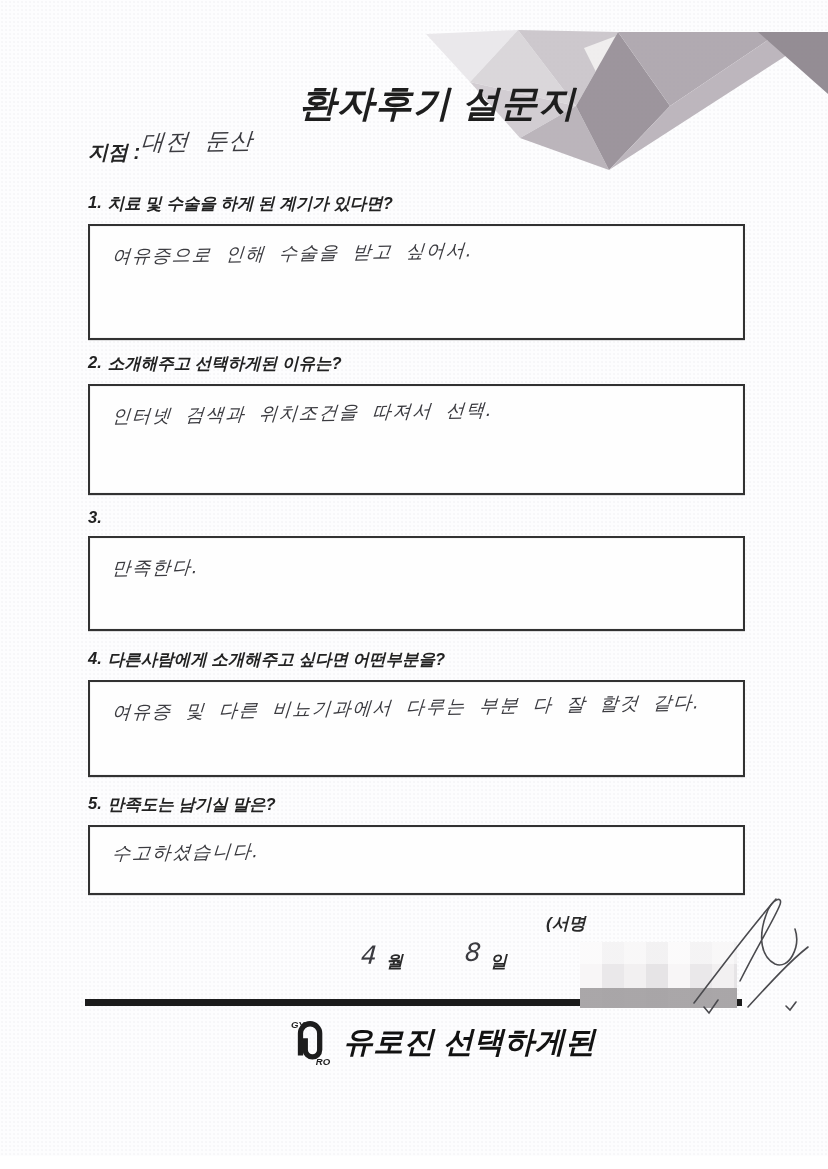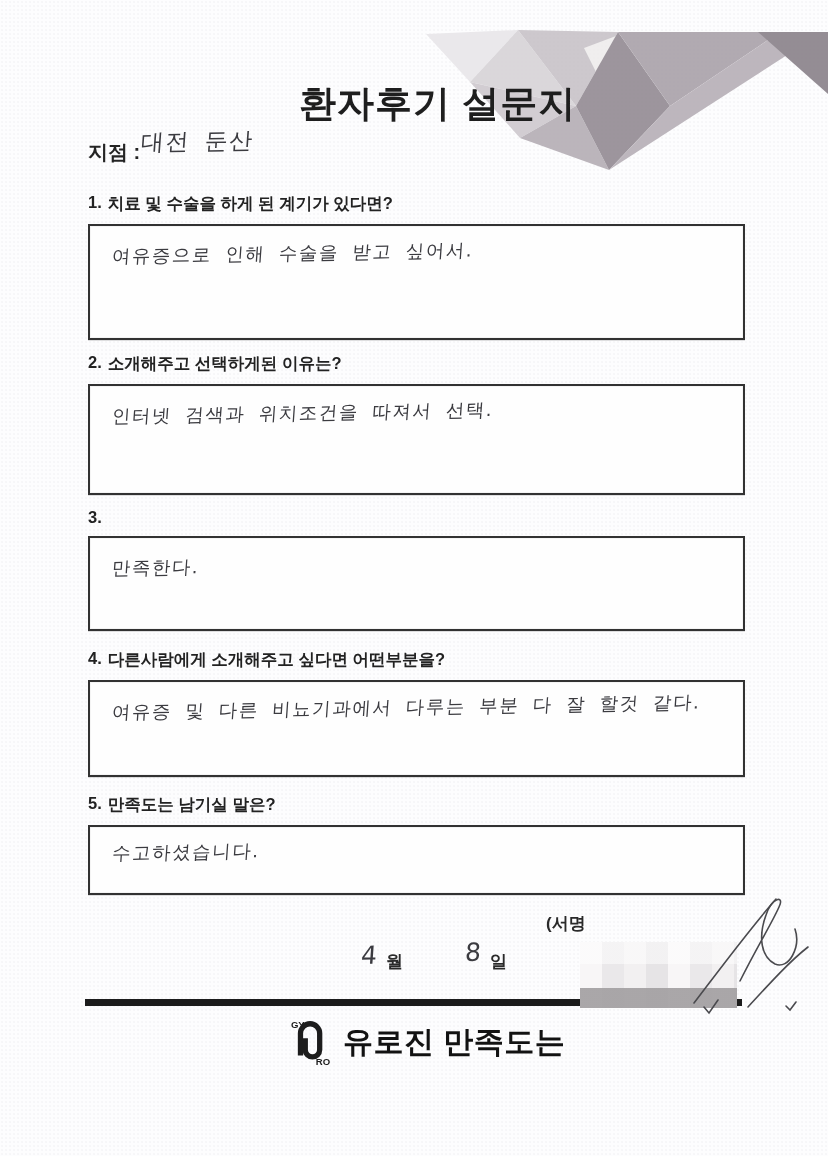--- a/index.html
+++ b/index.html
@@ -1,20 +1,21 @@
 <!DOCTYPE html>
 <html><head>
 <meta charset="utf-8">
 <style>
   html,body{margin:0;padding:0;background:#ffffff;}
   body{font-family:"Liberation Sans",sans-serif;}
   #page{
     position:relative;width:828px;height:1156px;overflow:hidden;background:#fdfdfe;
     background-image:radial-gradient(rgba(110,112,125,0.045) 1px,transparent 1px);
     background-size:4px 4px;
+    font-style:italic;
   }
   
   #deco{position:absolute;left:348px;top:8px;z-index:1;}
   #title{
     position:absolute;left:299px;top:79px;z-index:2;
     font-size:37px;font-weight:800;color:#1e1e1e;letter-spacing:1px;white-space:nowrap;
   }
   #branch-label{position:absolute;left:88px;top:139px;font-size:20px;font-weight:700;color:#242424;}
   #branch-value{position:absolute;left:142px;top:127px;font-size:23px;}
   
@@ -140,16 +141,16 @@
   </svg>
 
   <div id="divider"></div>
 
   <div id="logo">
     <svg width="48" height="52" viewBox="0 0 50 52">
       <text x="3" y="11" font-size="10" font-weight="bold" fill="#1d1d1d">GY</text>
       <path d="M13,40 V17 a10,10 0 0 1 20,0 v17 a7.5,7.5 0 0 1 -15,0 V22" fill="none" stroke="#1d1d1d" stroke-width="5.5"></path>
       <text x="29" y="50" font-size="10" font-weight="bold" fill="#1d1d1d">RO</text>
     </svg>
-    <div id="logo-text">유로진 만족도는</div>
+    <div id="logo-text">유로진 선택하게된</div>
   </div>
 
 </div>
 
 </body></html>

